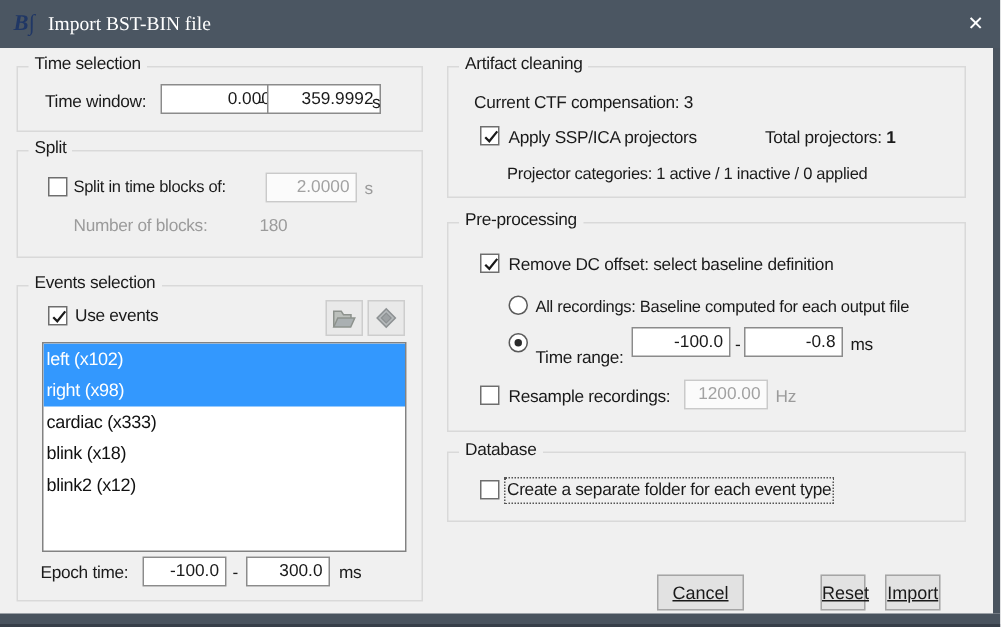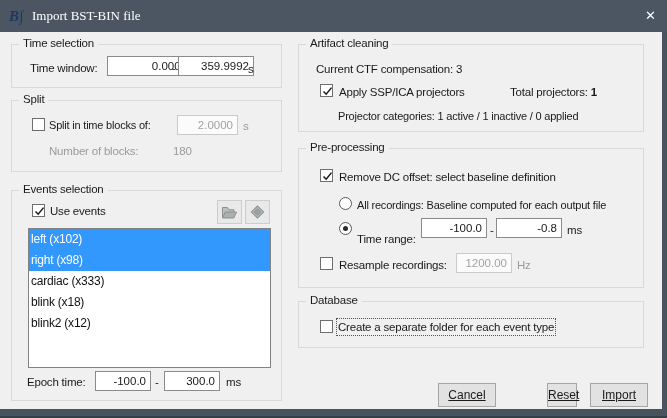--- a/index.html
+++ b/index.html
@@ -171,17 +171,17 @@
   <div class="grp" style="left:298px;top:301px;width:346px;height:47px;">
     <span class="grp-label">Database</span>
   </div>
   <span class="cb" style="left:320px;top:320px;">
     
   </span>
   <span class="lbl focus-dotted" style="left:338px;top:320px;">Create a separate folder for each event type</span>
 
   <div class="btn" style="left:438px;width:58px;">Cancel</div>
   <div class="btn" style="left:547px;width:30px;">Reset</div>
-  <div class="btn" style="left:590px;width:58px;">Import</div>
+  <div class="btn" style="left:590px;width:37px;">Import</div>
 
   <div class="edge-right"></div>
   <div class="edge-bottom"></div>
 </div>
 
 </body></html>

